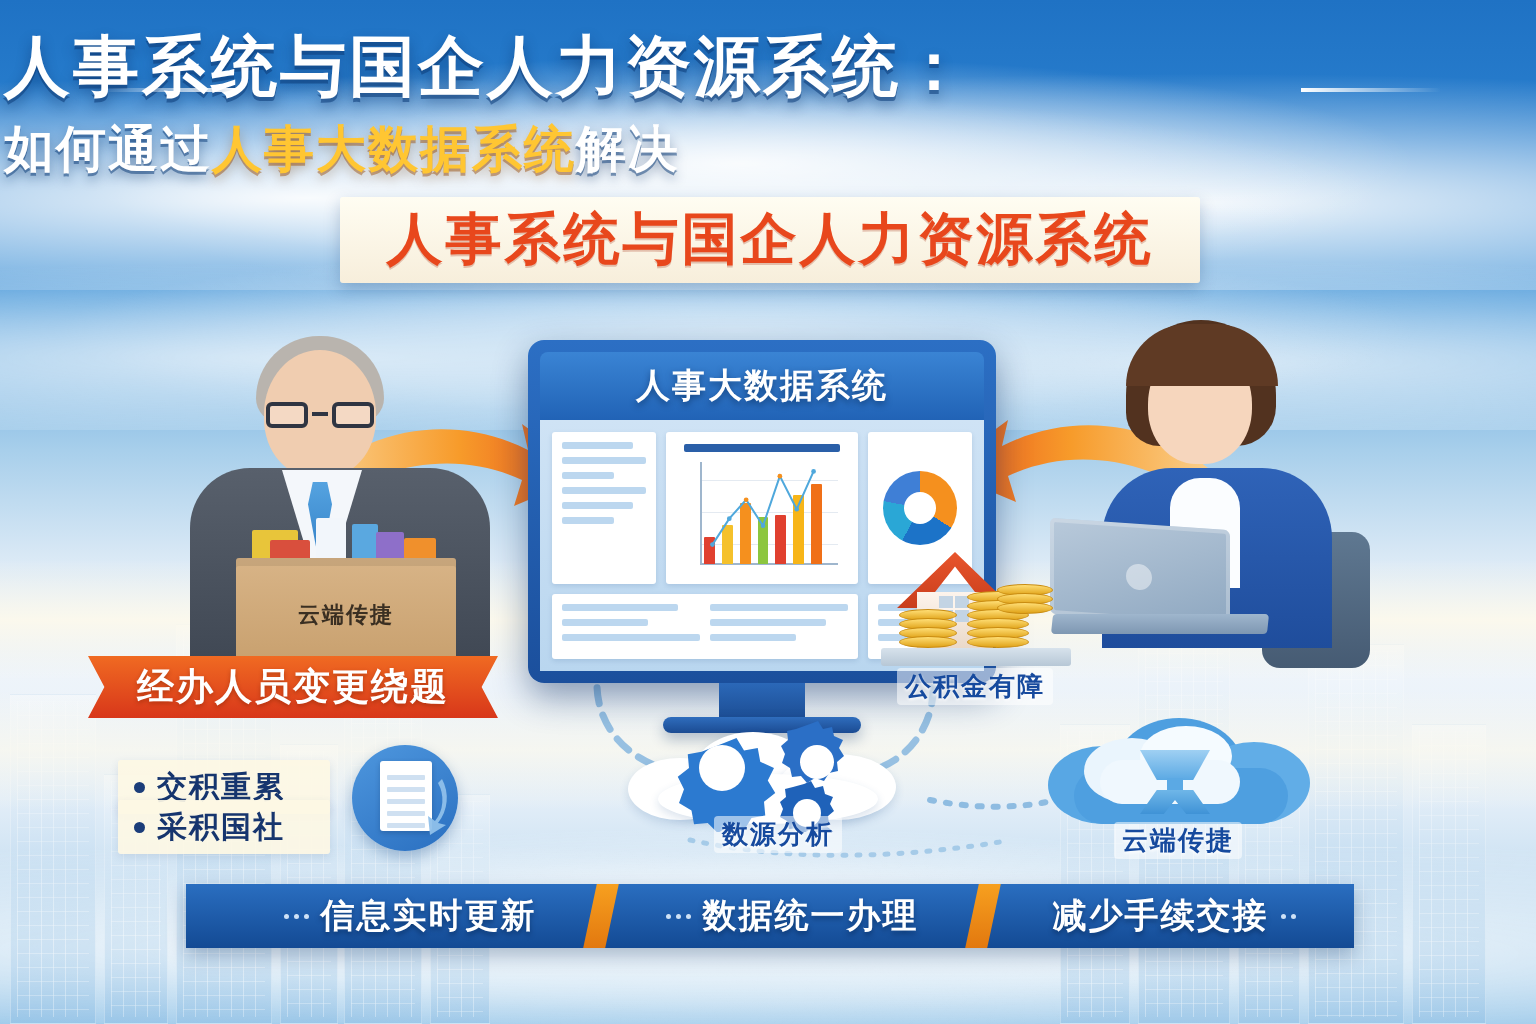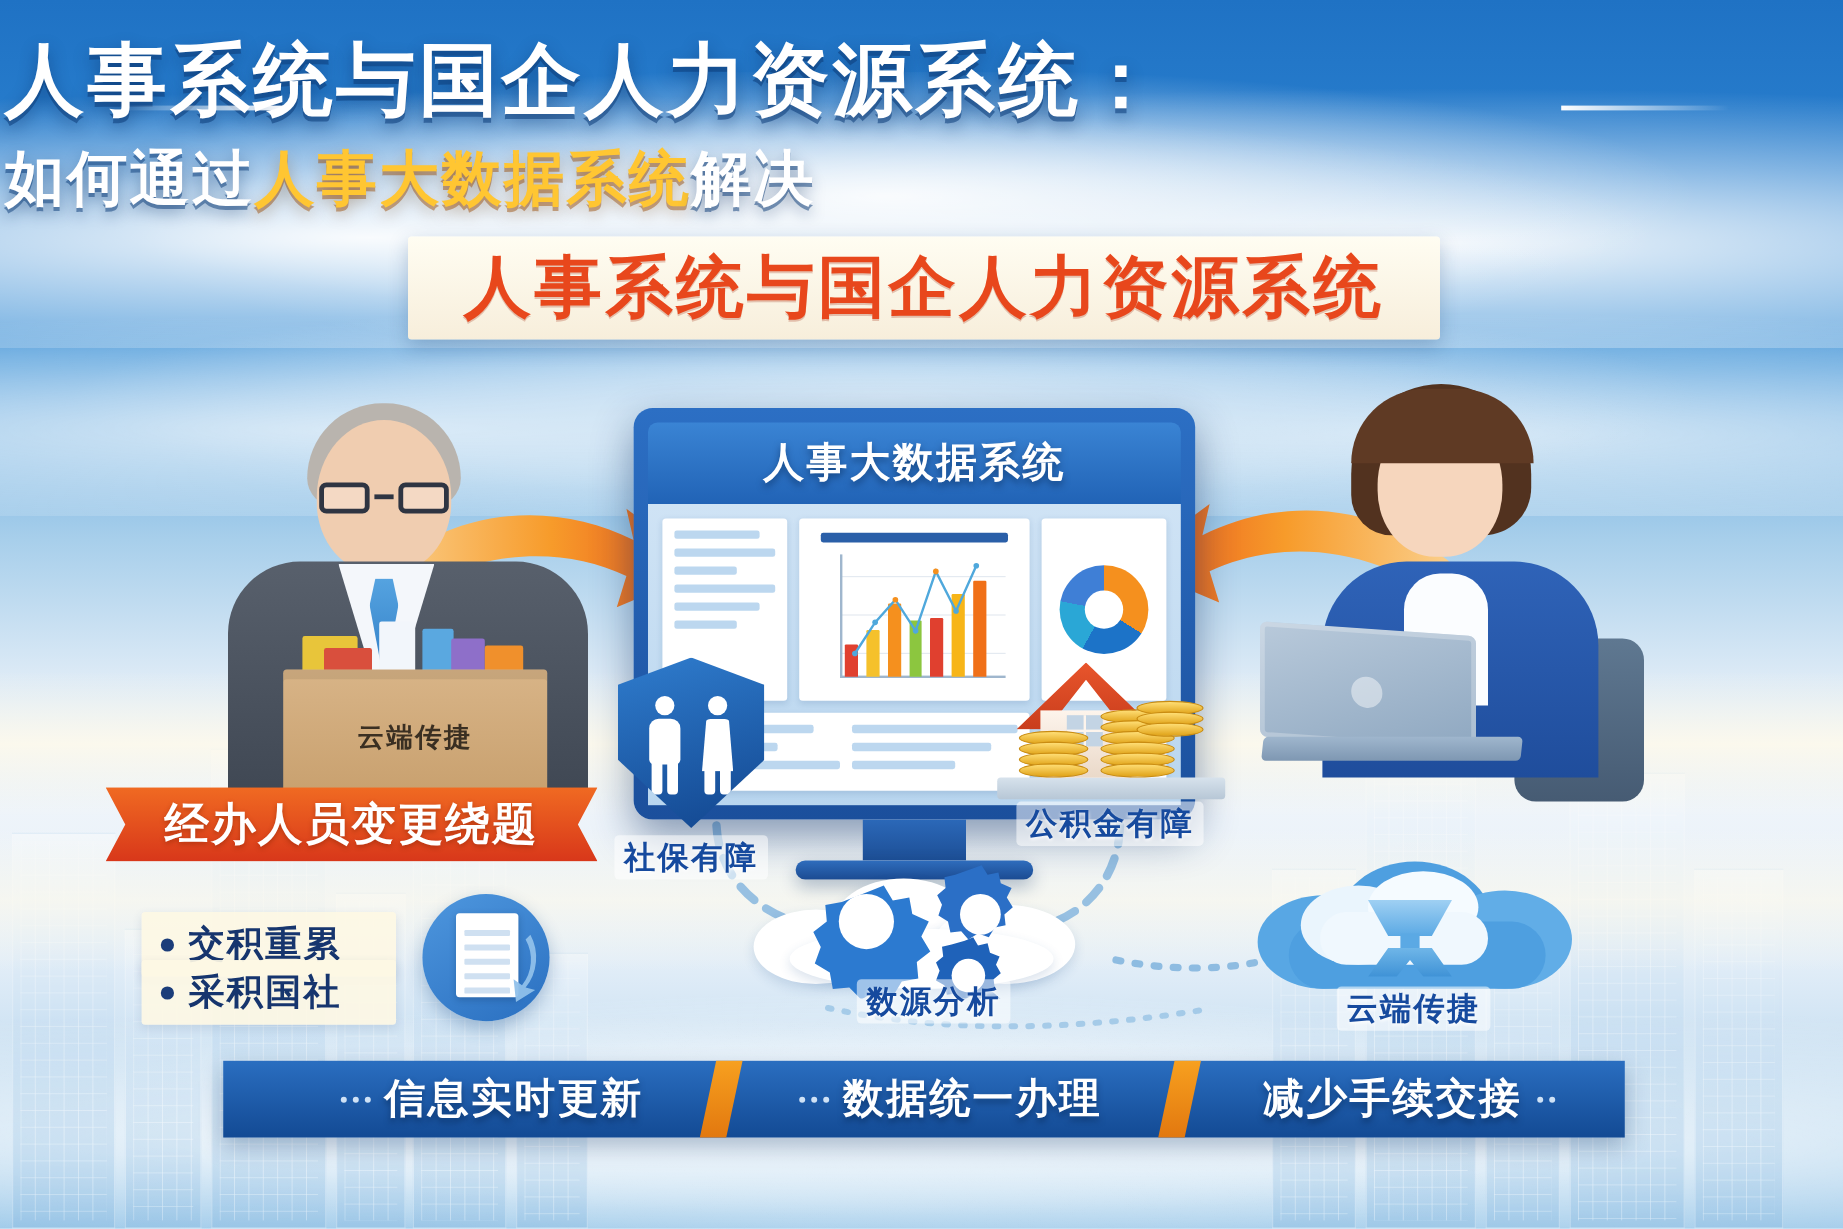--- a/index.html
+++ b/index.html
@@ -214,21 +214,21 @@
   }
   .figpair { position:absolute; left:50%; top:26px; transform:translateX(-50%); width:74px; height:88px; }
   .fig { position:absolute; bottom:0; width:30px; height:82px; }
   .fig .fh { position:absolute; top:0; left:7px; width:16px; height:16px; background:#fff; border-radius:50%;}
   .fig .fb { position:absolute; top:19px; left:2px; width:26px; height:38px; background:#fff; border-radius:8px 8px 4px 4px;}
   .fig .fl1,.fig .fl2{ position:absolute; top:55px; width:9px; height:27px; background:#fff; border-radius:0 0 3px 3px;}
   .fig .fl1{left:4px;} .fig .fl2{right:4px;}
   .fig.skirt .fb { border-radius:8px 8px 0 0; clip-path: polygon(14% 0, 86% 0, 100% 100%, 0 100%); height:44px;}
   .fig.m{left:0;} .fig.w{right:0;}
 
-  #node-house { left: 820px; top: 536px; width: 210px; }
+  #node-house { left: 870px; top: 536px; width: 210px; }
   .house-scene { position:relative; width:200px; height:130px; margin:0 auto; }
   .slab { position:absolute; left:6px; bottom:0; width:190px; height:18px;
           background: linear-gradient(180deg,#d7e2ec,#b7c7d6); border-radius:3px; }
   .roof { position:absolute; left:22px; bottom:58px; width:116px; height:56px;
           background: linear-gradient(180deg,#e8552c,#c93d1c);
           clip-path: polygon(50% 0, 100% 100%, 78% 100%, 50% 26%, 22% 100%, 0 100%); }
   .wall { position:absolute; left:42px; bottom:18px; width:76px; height:56px;
           background: linear-gradient(180deg,#fdf4ec,#ead9c9); }
   .win  { position:absolute; left:64px; bottom:44px; width:30px; height:26px; background:#c3d4e4; }
   .win::before{content:""; position:absolute; left:14px; top:0; width:2px; height:100%; background:#fdf4ec;}
@@ -486,41 +486,20 @@
             <div class="line s"></div>
             <div class="line"></div>
         </div>
 
       </div>
     </div>
     <div class="mon-neck"></div>
     <div class="mon-base"></div>
   </div>
 
-  <div class="icon-node" id="node-shield">
-    <div class="shield">
-      <div class="figpair">
-        <span class="fig m">
-            <i class="fh"></i>
-            <i class="fb"></i>
-            <i class="fl1"></i>
-            <i class="fl2"></i>
-          </span>
-        <span class="fig w skirt">
-            <i class="fh"></i>
-            <i class="fb"></i>
-            <i class="fl1"></i>
-            <i class="fl2"></i>
-          </span>
-      </div>
-    </div>
-    <div style="margin-top:6px;">
-      <span class="node-label">社保有障</span>
-    </div>
-  </div>
 
   <div class="icon-node" id="node-house">
     <div class="house-scene">
       <div class="slab"></div>
       <div class="roof"></div>
       <div class="wall"></div>
       <div class="win"></div>
       <div class="coinstack" id="cs1">
         <div class="coin"></div>
           <div class="coin"></div>

